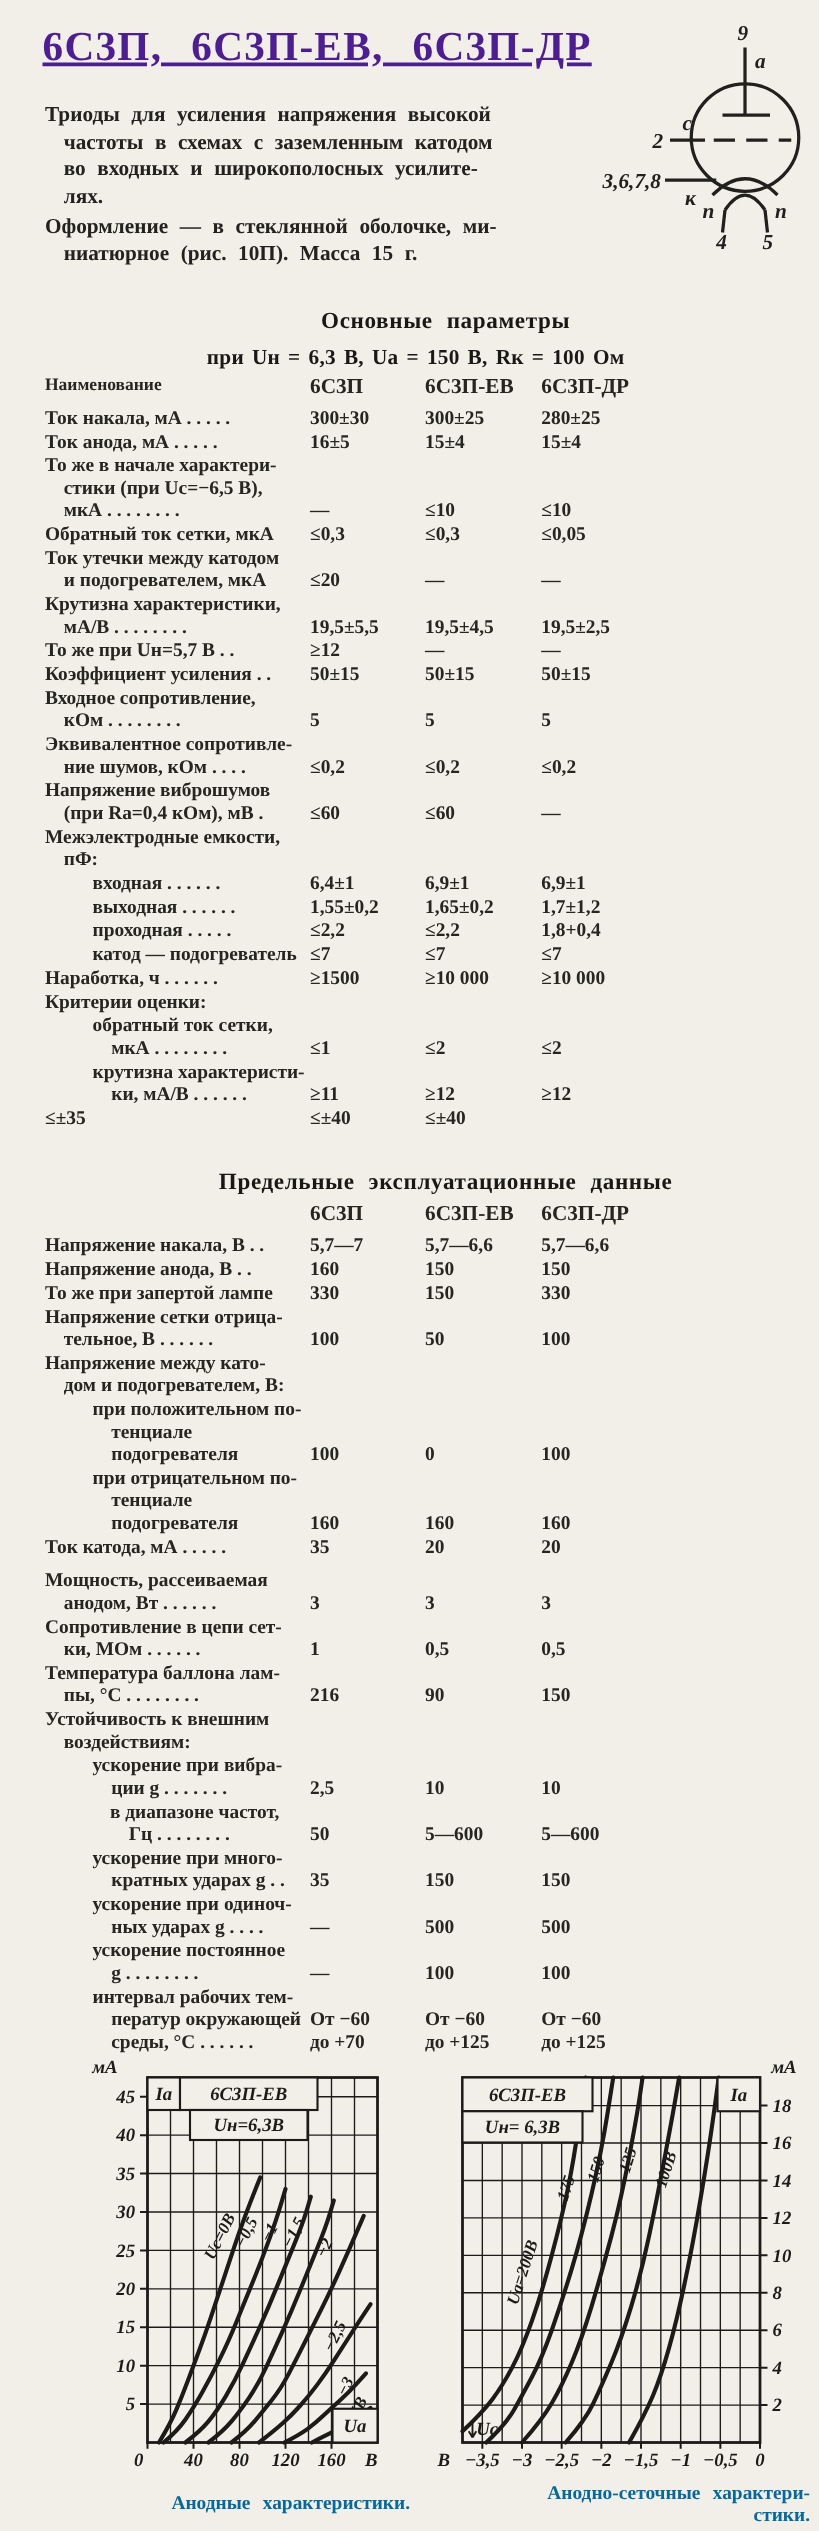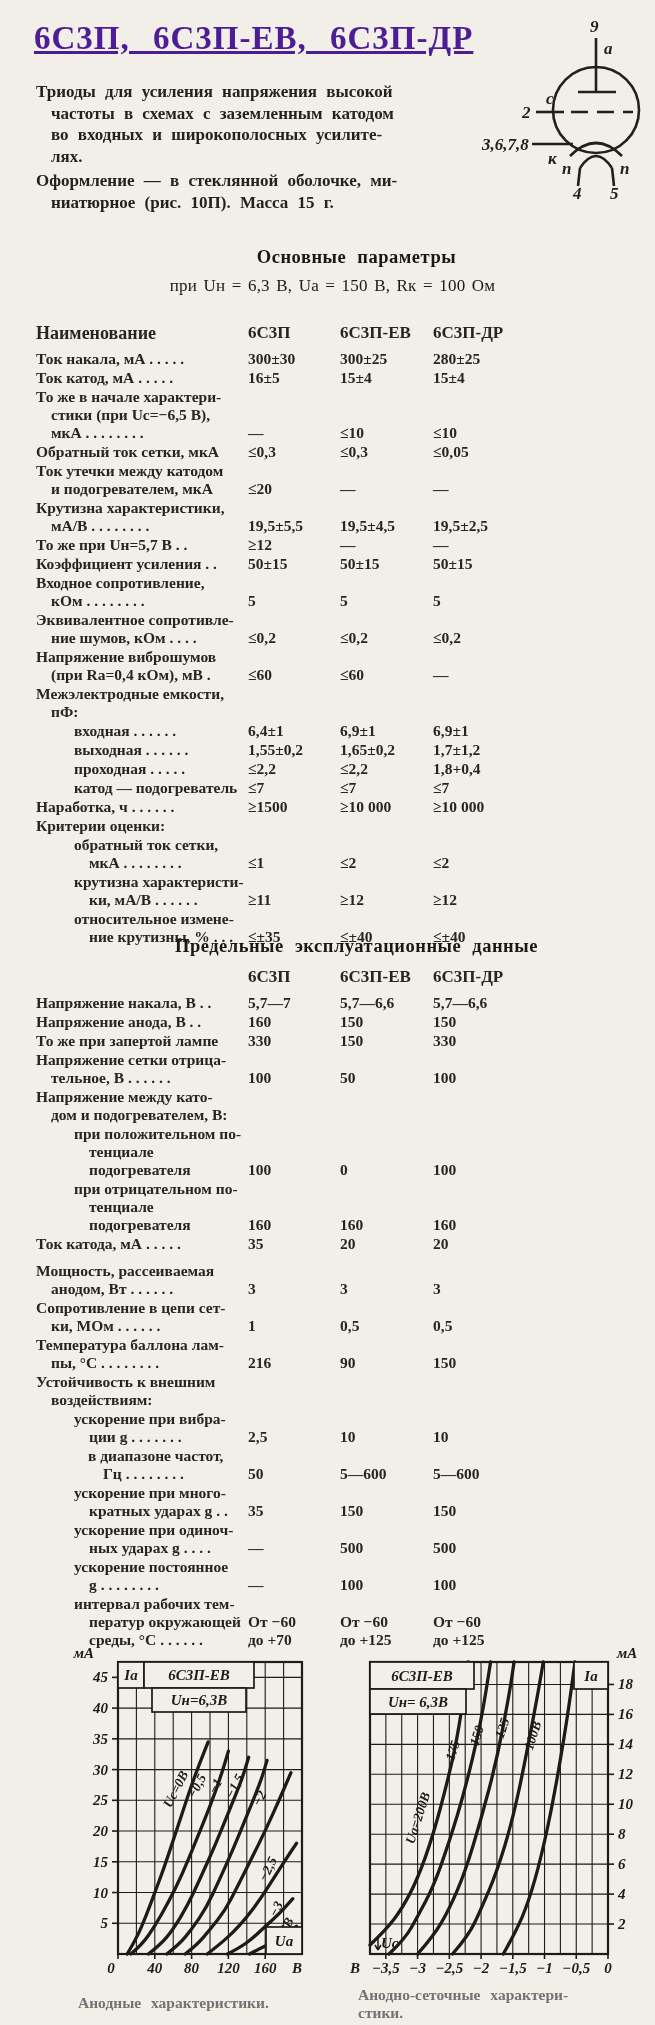--- a/index.html
+++ b/index.html
@@ -21,41 +21,41 @@
   }
   #desc2{top:153px;}
   .hang{padding-left:15px;text-indent:-15px;}
   #pinout-svg{left:478px;top:6px;}
   .pin-label{font-size:17px;font-weight:bold;font-style:italic;fill:#21201d;}
   .sec-heading{
     left:0;right:0;text-align:center;padding-left:58px;
     font-size:18.5px;font-weight:bold;color:#191815;letter-spacing:.5px;word-spacing:6px;
   }
   #h-main{top:247px;}
-  #h-sub{top:276px;font-size:17px;font-weight:normal;letter-spacing:.2px;word-spacing:2px;padding-left:10px;}
+  #h-sub{top:276px;font-size:17px;font-weight:bold;letter-spacing:.2px;word-spacing:2px;padding-left:10px;}
   #h-limit{top:936px;}
   .ptable{left:36px;width:512px;font-size:15.5px;font-weight:bold;line-height:18px;color:#26251f;}
   #t1{top:300px;}
   #t2{top:962px;}
   .thead{display:grid;grid-template-columns:212px 92px 93px 115px;align-items:end;margin-bottom:8px;}
-  .thead .cname{font-size:18px;margin-top:24px;}
+  .thead .cname{font-size:14px;}
   .thead .ccol{font-size:17px;}
   .trow{display:grid;grid-template-columns:212px 92px 93px 115px;align-items:end;margin-bottom:1px;}
   .trow.gap{margin-top:9px;}
   .tname{white-space:pre-line;}
   .i0{padding-left:15px;text-indent:-15px;}
   .i1{padding-left:53px;text-indent:-15px;}
   .i2{padding-left:67px;text-indent:-15px;}
   .tval{white-space:pre-line;}
   .chart-svg{position:absolute;}
   #chart-left-svg{left:50px;top:1646px;}
   #chart-right-svg{left:333px;top:1646px;}
   .caption{
-    position:absolute;text-align:left;font-size:15.5px;font-weight:bold;
-    word-spacing:6px;white-space:pre-line;color:#737373;
+    position:absolute;text-align:right;font-size:15.5px;font-weight:bold;
+    word-spacing:6px;white-space:pre-line;color:#0369a1;
   }
   #caption-left{left:78px;top:1994px;width:250px;}
   #caption-right{left:358px;top:1986px;width:290px;}
   
   text.tick{font-family:"Liberation Serif",serif;font-size:15px;font-weight:bold;font-style:italic;fill:#1c1b18;}
   text.boxtext{font-family:"Liberation Serif",serif;font-size:15px;font-weight:bold;font-style:italic;fill:#1c1b18;}
   text.clabel{font-family:"Liberation Serif",serif;font-size:13.5px;font-weight:bold;font-style:italic;fill:#1c1b18;}
   text.unit{font-family:"Liberation Serif",serif;font-size:15px;font-weight:bold;font-style:italic;fill:#1c1b18;}
 </style>
 </head>
@@ -108,21 +108,21 @@
       <div class="ccol">6С3П-ЕВ</div>
       <div class="ccol">6С3П-ДР</div>
     </div>
     <div class="trow">
       <div class="tname i0">Ток накала, мА . . . . .</div>
       <div class="tval">300±30</div>
       <div class="tval">300±25</div>
       <div class="tval">280±25</div>
     </div>
     <div class="trow">
-      <div class="tname i0">Ток катод, мА . . . . .</div>
+      <div class="tname i0">Ток анода, мА . . . . .</div>
       <div class="tval">16±5</div>
       <div class="tval">15±4</div>
       <div class="tval">15±4</div>
     </div>
     <div class="trow">
       <div class="tname i0">То же в начале характери-
 стики (при Uс=−6,5 В),
 мкА . . . . . . . .</div>
       <div class="tval">—</div>
       <div class="tval">≤10</div>
@@ -232,22 +232,20 @@
       <div class="tval">≤2</div>
     </div>
     <div class="trow">
       <div class="tname i1">крутизна характеристи-
 ки, мА/В . . . . . .</div>
       <div class="tval">≥11</div>
       <div class="tval">≥12</div>
       <div class="tval">≥12</div>
     </div>
     <div class="trow">
-      <div class="tname i1">относительное измене-
-ние крутизны, % . . .</div>
       <div class="tval">≤±35</div>
       <div class="tval">≤±40</div>
       <div class="tval">≤±40</div>
     </div>
   </div>
 
 <div id="h-limit" class="abs sec-heading">Предельные эксплуатационные данные</div>
 <div id="t2" class="abs ptable">
     <div class="thead">
       <div class="cname"></div>

